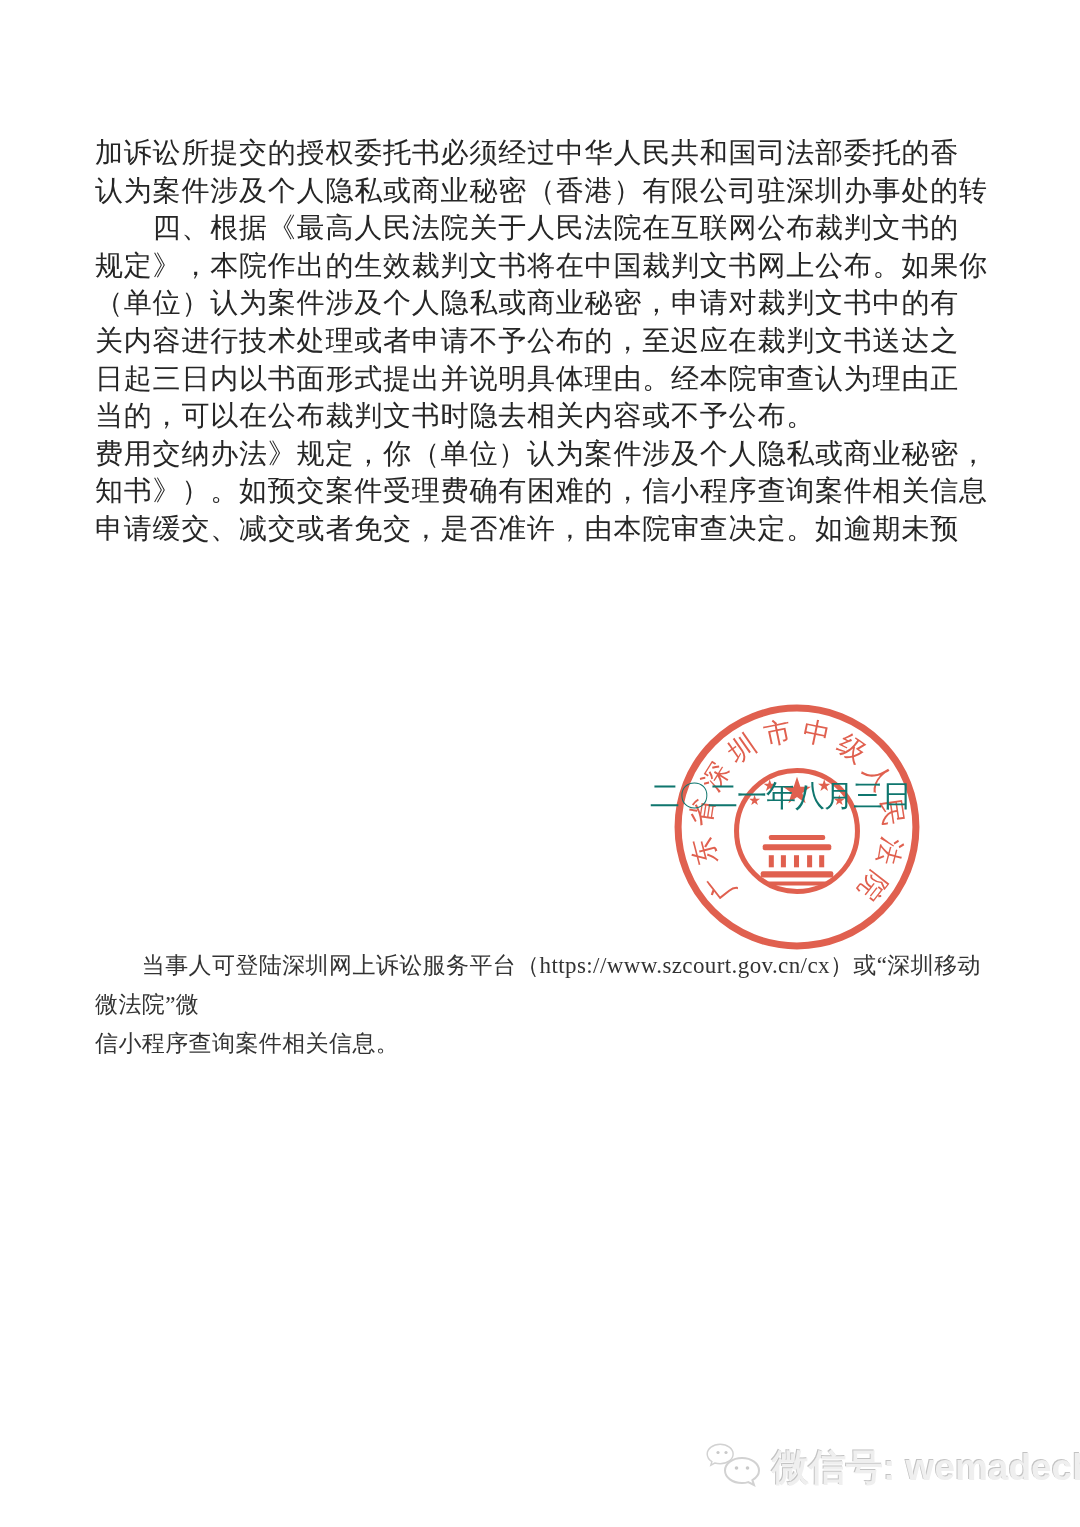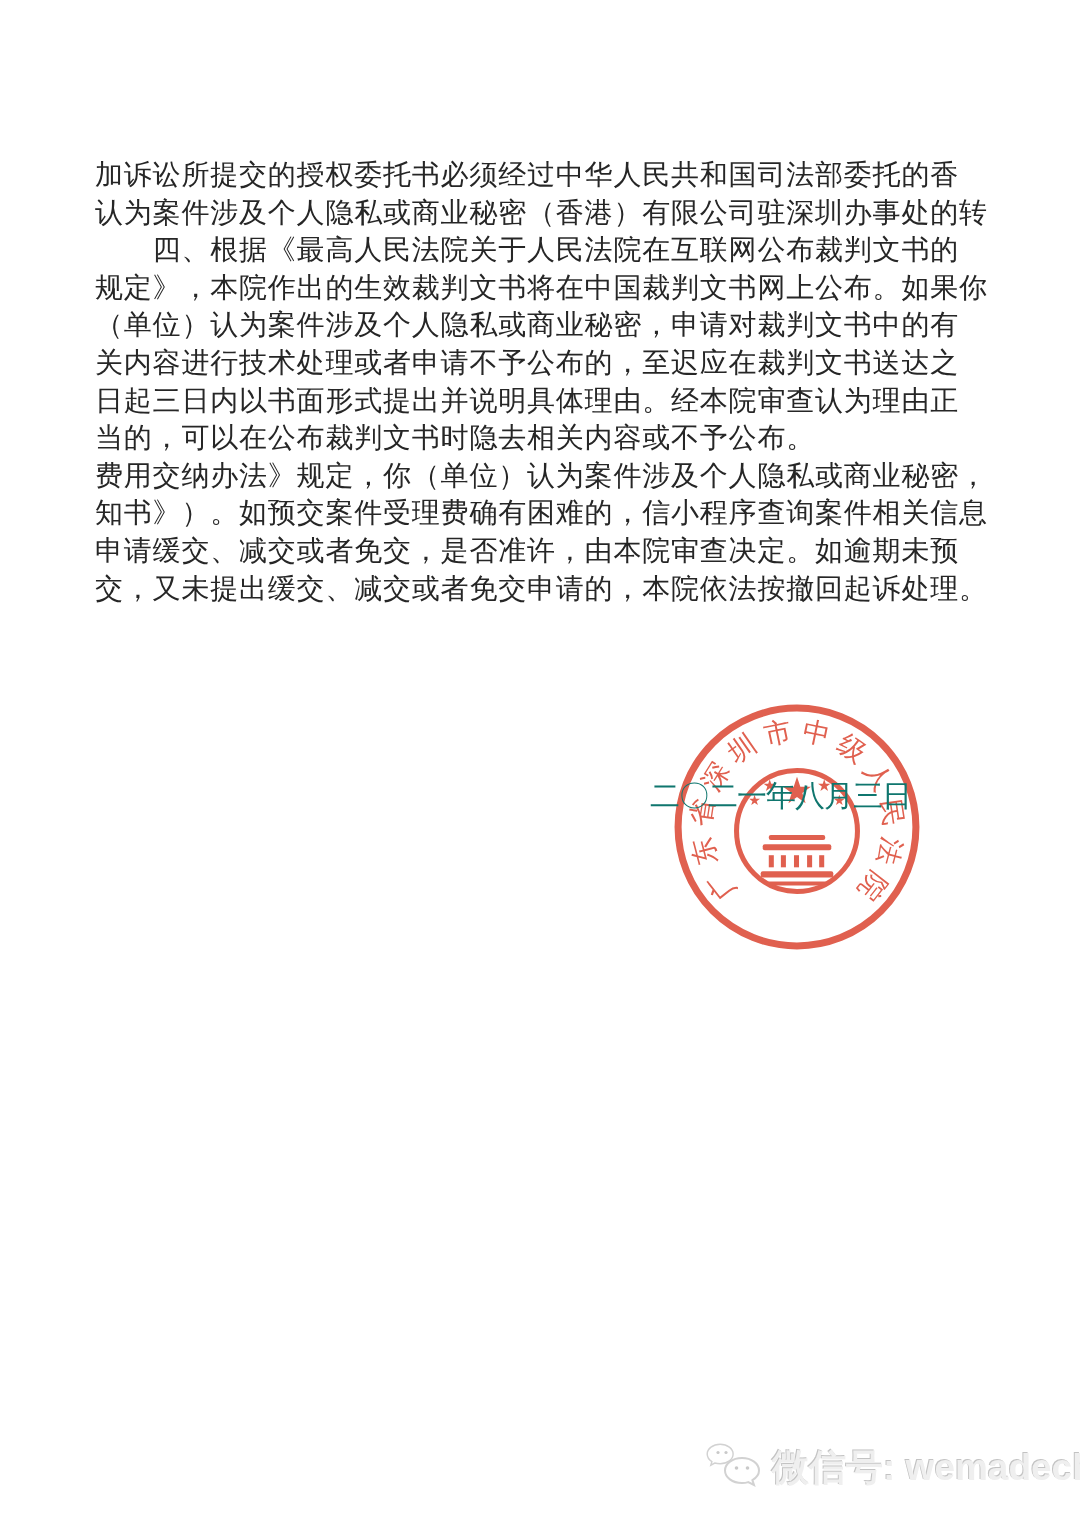--- a/index.html
+++ b/index.html
@@ -7,21 +7,21 @@
   html,body { margin:0; padding:0; background:#ffffff; }
   .page {
     position:relative; width:1080px; height:1527px; background:#ffffff;
     overflow:hidden;
     font-family:"Liberation Serif","DejaVu Serif",serif;
   }
   
   .body-text {
     position:absolute; left:95px; top:134px; width:900px;
     font-size:28px; line-height:37.6px; letter-spacing:0.8px;
-    color:var(--ink); z-index:1;margin-top:22px;
+    color:var(--ink); z-index:1;
   }
   .body-text .line { white-space:pre-wrap; }
   
   .seal {
     position:absolute; left:668px; top:698px; width:258px; height:258px;
     z-index:2; opacity:0.9;
   }
   .seal text { fill:var(--seal-color); }
   .seal .ring-char { font-size:27px; font-family:"Liberation Serif","DejaVu Serif",serif; }
   .seal .star { fill:var(--seal-color); font-family:"DejaVu Sans",sans-serif; }
@@ -61,21 +61,20 @@
       <div class="line">认为案件涉及个人隐私或商业秘密（香港）有限公司驻深圳办事处的转</div>
       <div class="line">　　四、根据《最高人民法院关于人民法院在互联网公布裁判文书的</div>
       <div class="line">规定》，本院作出的生效裁判文书将在中国裁判文书网上公布。如果你</div>
       <div class="line">（单位）认为案件涉及个人隐私或商业秘密，申请对裁判文书中的有</div>
       <div class="line">关内容进行技术处理或者申请不予公布的，至迟应在裁判文书送达之</div>
       <div class="line">日起三日内以书面形式提出并说明具体理由。经本院审查认为理由正</div>
       <div class="line">当的，可以在公布裁判文书时隐去相关内容或不予公布。</div>
       <div class="line">费用交纳办法》规定，你（单位）认为案件涉及个人隐私或商业秘密，</div>
       <div class="line">知书》）。如预交案件受理费确有困难的，信小程序查询案件相关信息</div>
       <div class="line">申请缓交、减交或者免交，是否准许，由本院审查决定。如逾期未预</div>
-      <div class="line">交，又未提出缓交、减交或者免交申请的，本院依法按撤回起诉处理。</div>
     </div>
 
   <svg class="seal" viewBox="0 0 256 256">
     <circle cx="128" cy="128" r="118" fill="none" stroke="var(--seal-color)" stroke-width="7"></circle>
     <g>
         <text x="128" y="42" text-anchor="middle" transform="rotate(-128 128 128)" class="ring-char">广</text>
         <text x="128" y="42" text-anchor="middle" transform="rotate(-104.72727272727272 128 128)" class="ring-char">东</text>
         <text x="128" y="42" text-anchor="middle" transform="rotate(-81.45454545454545 128 128)" class="ring-char">省</text>
         <text x="128" y="42" text-anchor="middle" transform="rotate(-58.18181818181819 128 128)" class="ring-char">深</text>
         <text x="128" y="42" text-anchor="middle" transform="rotate(-34.90909090909091 128 128)" class="ring-char">圳</text>
@@ -103,20 +102,24 @@
         <rect x="138" y="156" width="5" height="12"></rect>
         <rect x="150" y="156" width="5" height="12"></rect>
         <rect x="92" y="172" width="72" height="6" rx="2"></rect>
         <rect x="98" y="182" width="60" height="4" rx="2"></rect>
       </g>
     </g>
   </svg>
 
   <div class="doc-date">二〇二一年八月三日</div>
 
+  <div class="footnote">
+      <div class="line">　　当事人可登陆深圳网上诉讼服务平台（https://www.szcourt.gov.cn/cx）或“深圳移动微法院”微</div>
+      <div class="line">信小程序查询案件相关信息。</div>
+    </div>
 
   <div class="watermark">
     <svg class="wm-icon" width="58" height="52" viewBox="0 0 58 52">
       <g fill="#ffffff" stroke="#d2d2d2" stroke-width="2">
         <path d="M28 6 C18 6 10 12 10 19.5 C10 24 12.5 27.5 16.5 30 L15 35 L20.5 32 C22.5 32.6 25 33 28 33 C38 33 46 27 46 19.5 C46 12 38 6 28 6 Z" transform="translate(-6,-2) scale(0.72)"></path>
         <path d="M36 16 C26.5 16 19 21.6 19 28.5 C19 35.4 26.5 41 36 41 C38.2 41 40.3 40.7 42.2 40.1 L48 43 L46.4 38.1 C50.4 35.8 53 32.4 53 28.5 C53 21.6 45.5 16 36 16 Z"></path>
       </g>
       <g fill="#c9c9c9">
         <circle cx="12" cy="10.5" r="1.6"></circle>
         <circle cx="20" cy="10.5" r="1.6"></circle>

